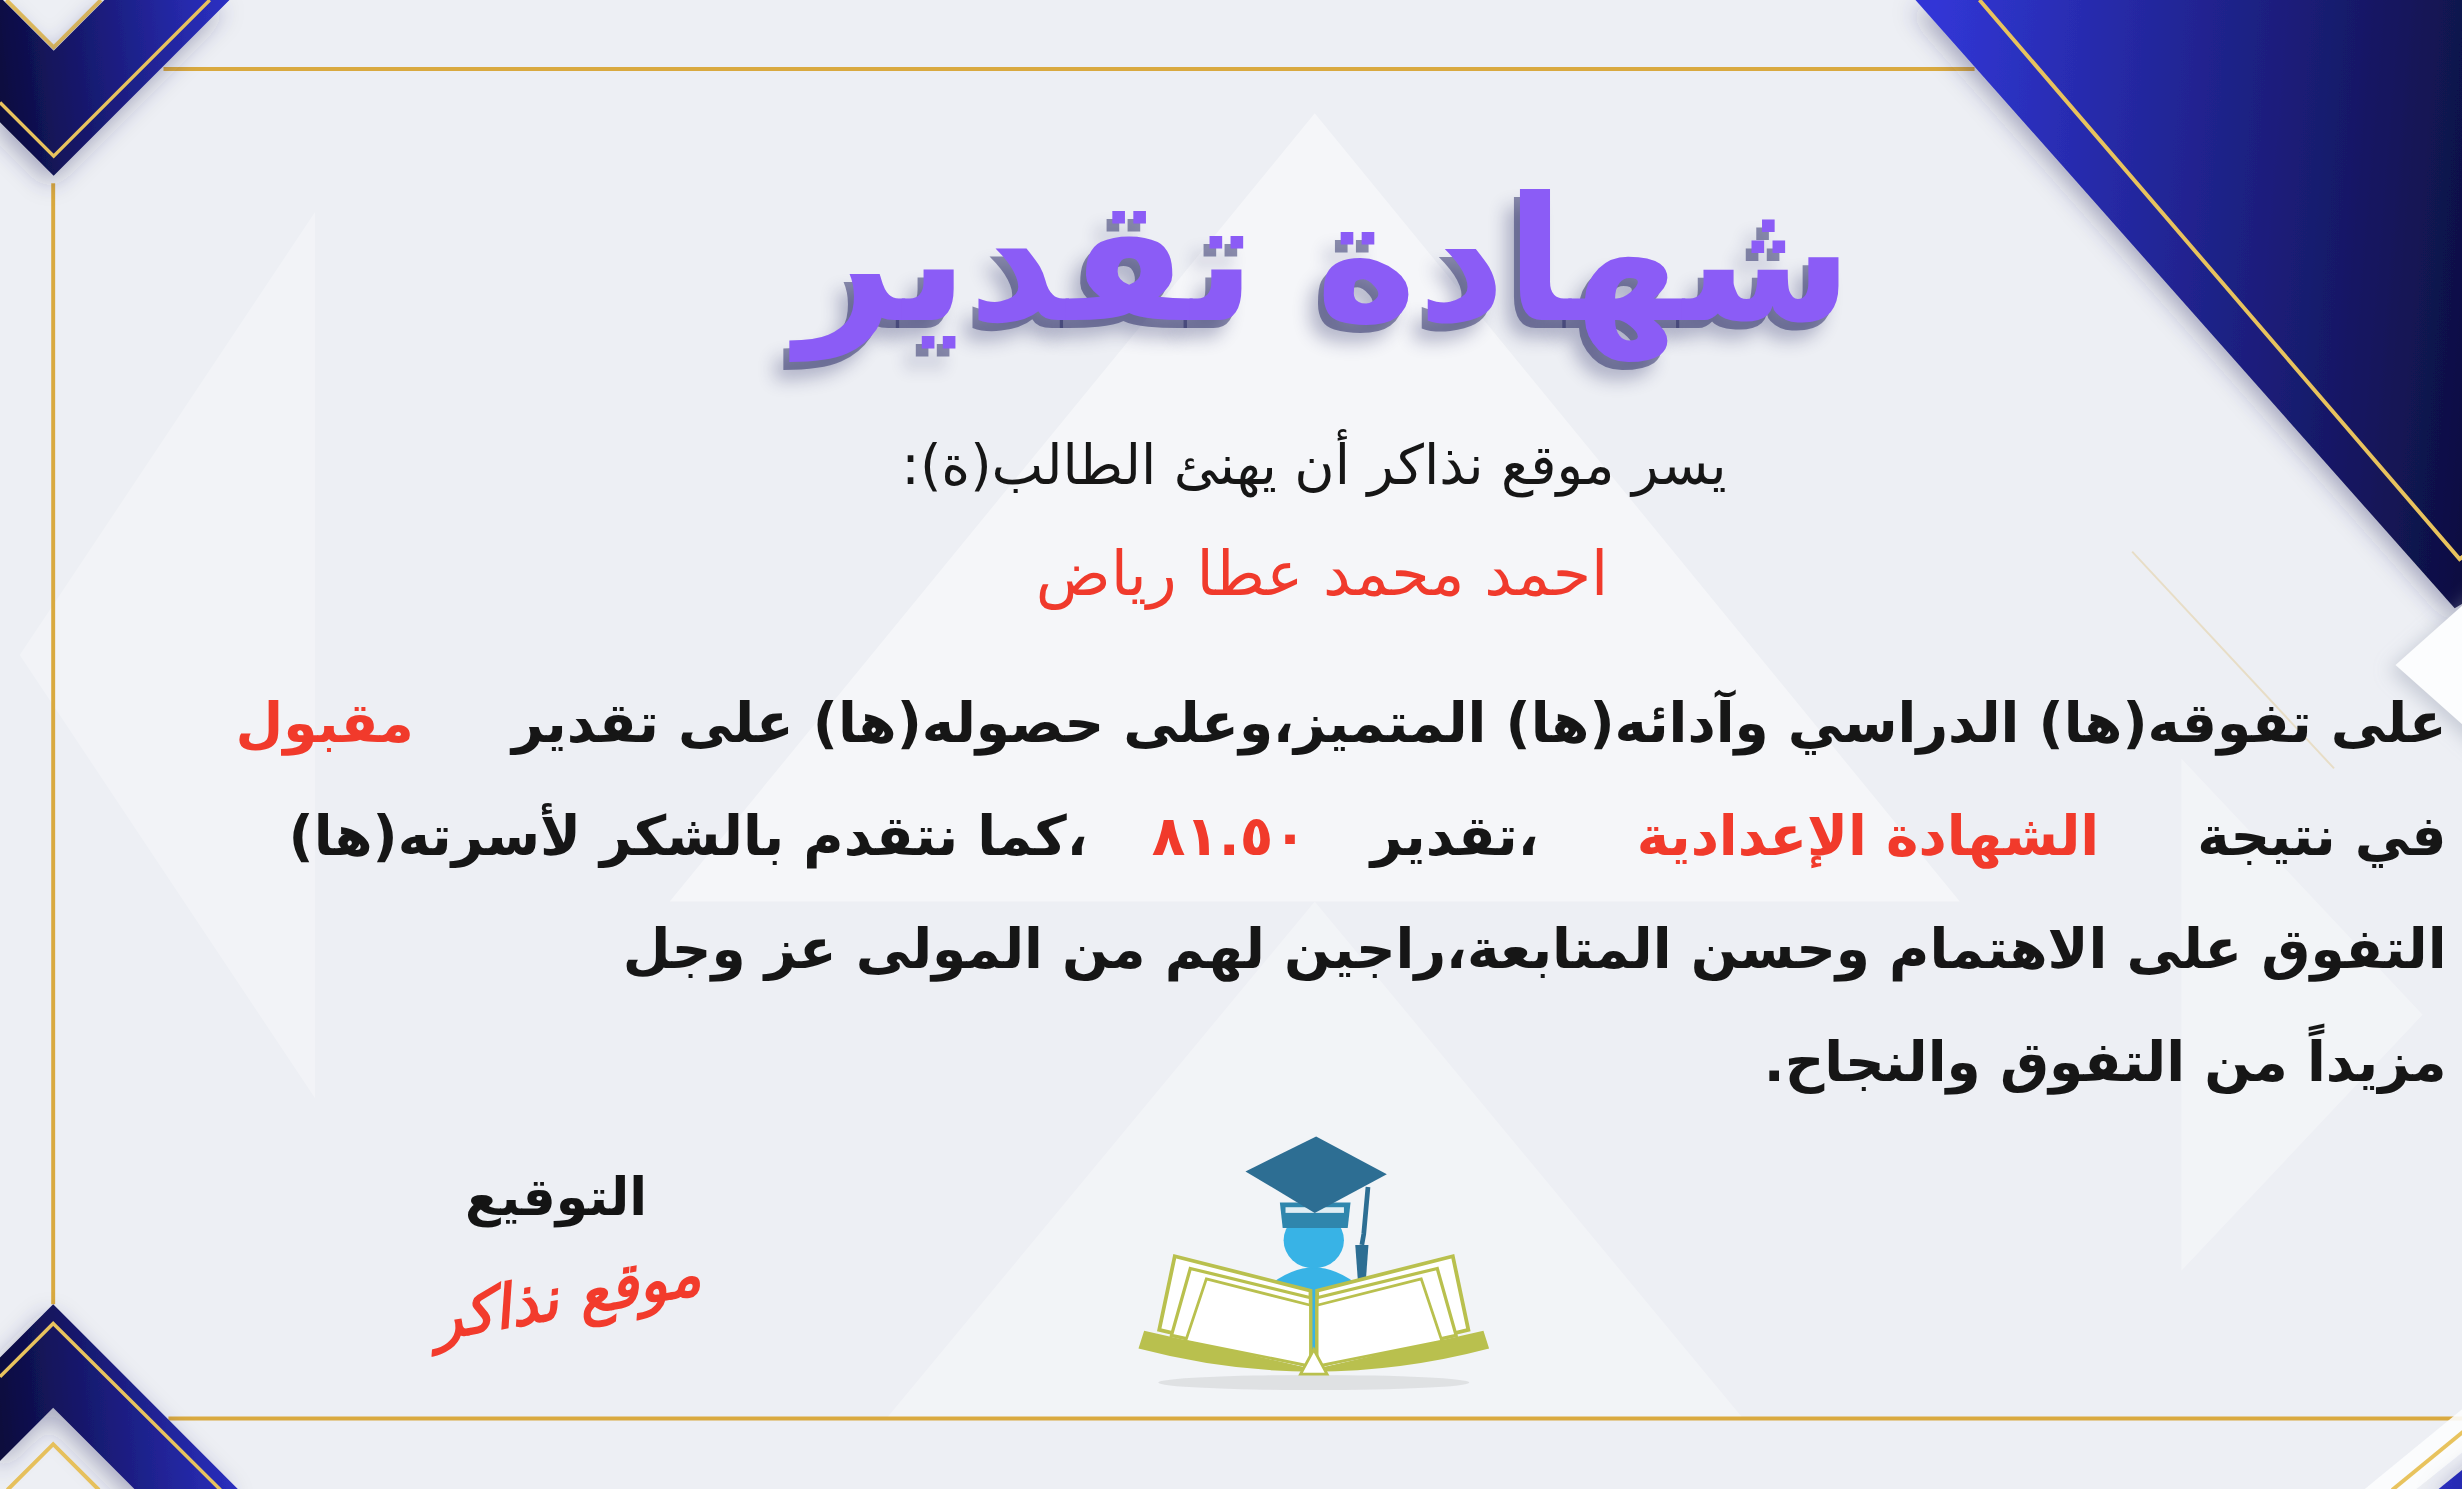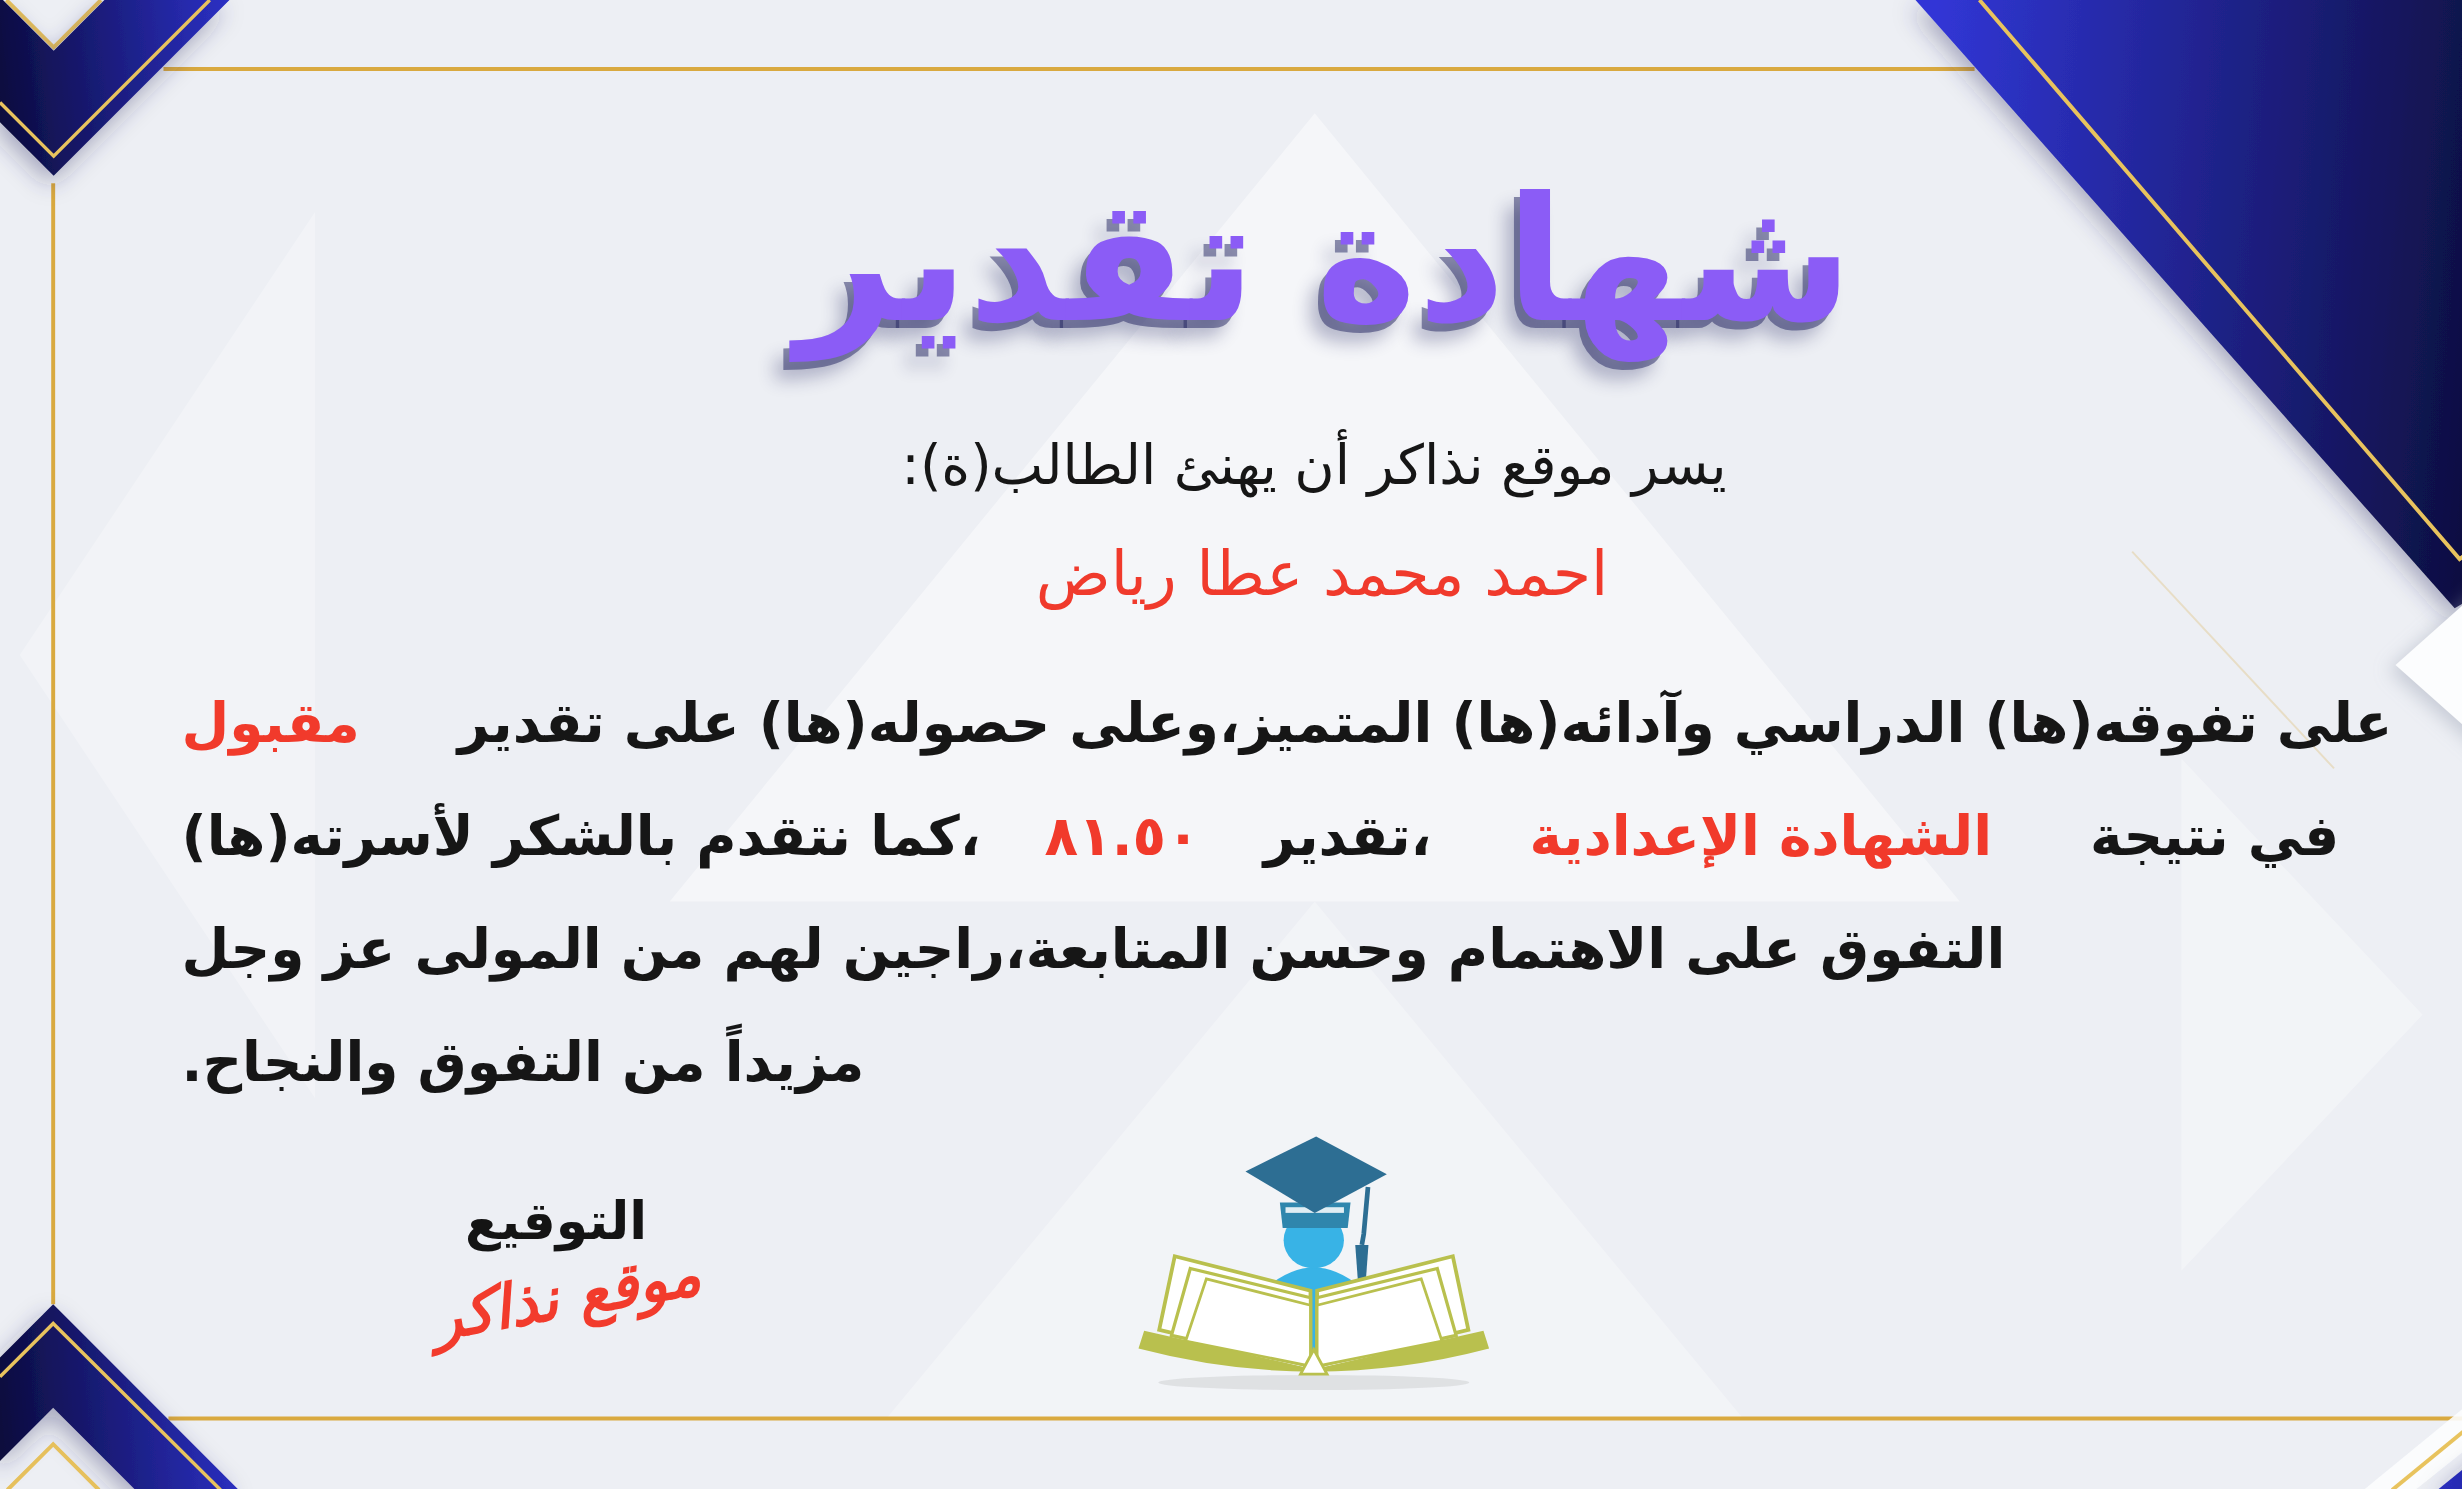--- a/index.html
+++ b/index.html
@@ -21,31 +21,31 @@
   .intro{
     top:433px;left:50%;transform:translateX(-50%);
     font-size:55px;font-weight:normal;color:#161616;white-space:nowrap;
   }
   .student{
     top:537px;left:50%;transform:translateX(-50%);
     font-size:62px;font-weight:normal;color:#f03a2c;white-space:nowrap;margin-left:8px;
   }
   .para{
     top:667px;left:50%;transform:translateX(-50%);
-    width:2265px;text-align:left;
+    width:2265px;text-align:right;
     font-size:55px;font-weight:bold;color:#161616;
   }
   .para .line{line-height:113px;white-space:nowrap;}
   .red{color:#f13a2b;}
   .blank{display:inline-block;width:98px;}
   .blank.sm{display:inline-block;width:64px;}
 
   .sig-label{
     top:1167px;left:465px;
-    font-size:52px;font-weight:bold;color:#141414;white-space:nowrap;margin-top:24px;
+    font-size:52px;font-weight:bold;color:#141414;white-space:nowrap;
   }
   .sig-script{
     top:1261px;left:428px;width:276px;text-align:center;
     font-size:60px;font-weight:bold;font-style:italic;color:#f23b2c;
     transform:rotate(-10deg);white-space:nowrap;
   }
   .logo-art{position:absolute;left:1130px;top:1128px;width:377px;height:264px;z-index:2;}
   .wordmark{
     top:1386px;left:50%;transform:translateX(-49%);
     z-index:2;display:flex;align-items:baseline;gap:16.7px;direction:ltr;

